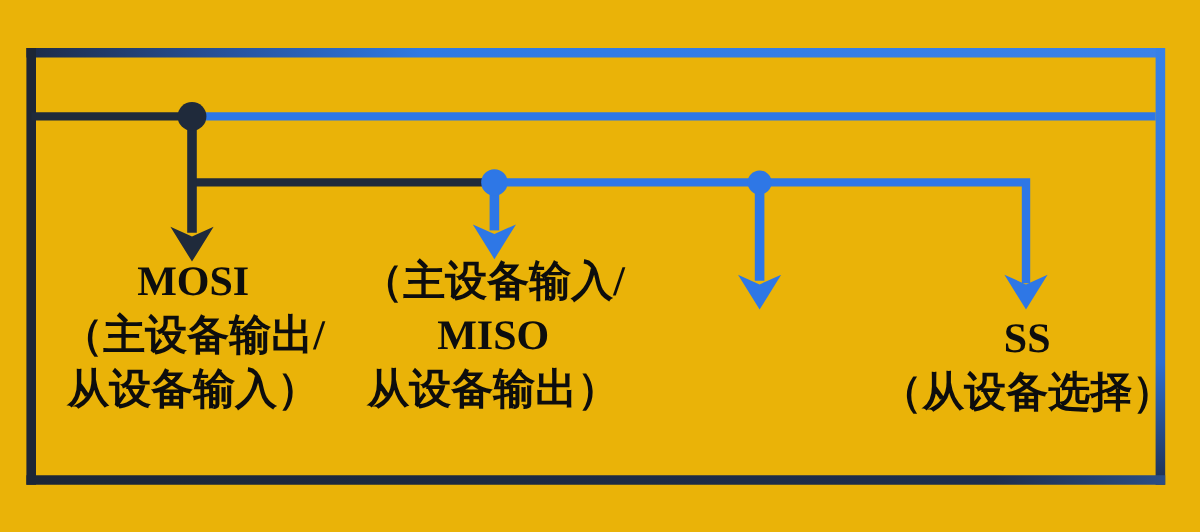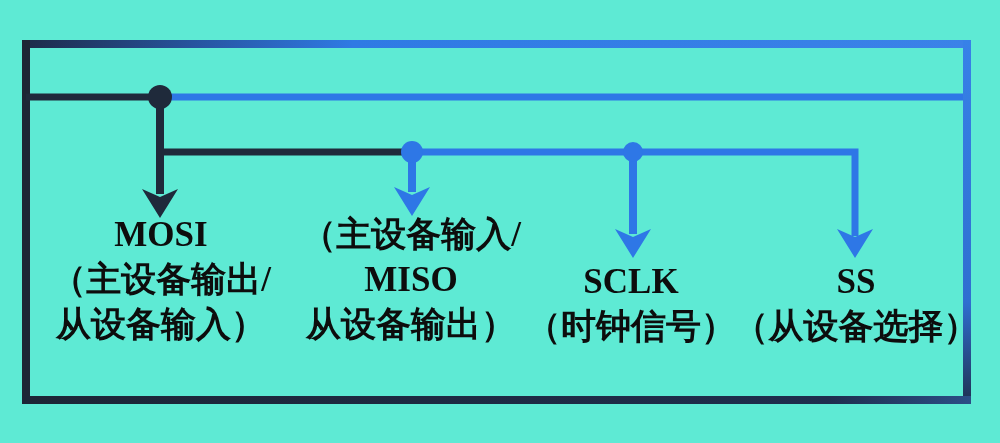--- a/index.html
+++ b/index.html
@@ -4,21 +4,21 @@
 <style>
   html, body {
     margin: 0;
     padding: 0;
     background: #ffffff;
   }
   .stage {
     position: relative;
     width: 1000px;
     height: 443px;
-    background: #5eead4;
+    background: #eab308;
     overflow: hidden;
     font-family: "Liberation Serif", "DejaVu Serif", serif;
   }
   .diagram-svg {
     position: absolute;
     left: 0;
     top: 0;
     width: 1000px;
     height: 443px;
   }
@@ -90,23 +90,19 @@
     <span>（主设备输出/</span>
     <span>从设备输入）</span>
   </div>
 
   <div class="label" style="left:246px; top:212px;">
     <span>（主设备输入/</span>
     <span>MISO</span>
     <span>从设备输出）</span>
   </div>
 
-  <div class="label" style="left:466px; top:259px;">
-    <span>SCLK</span>
-    <span>（时钟信号）</span>
-  </div>
 
   <div class="label" style="left:691px; top:259px;">
     <span>SS</span>
     <span>（从设备选择）</span>
   </div>
 
 </div>
 
 </body></html>

